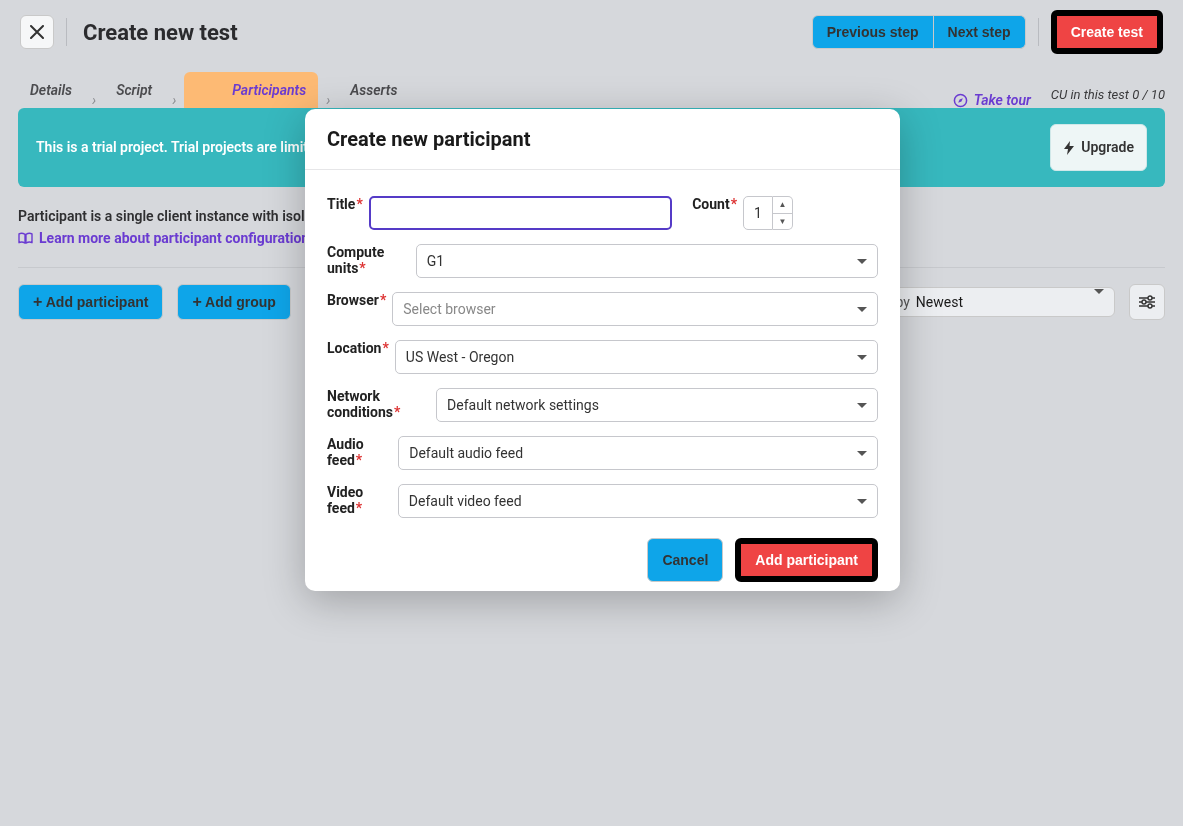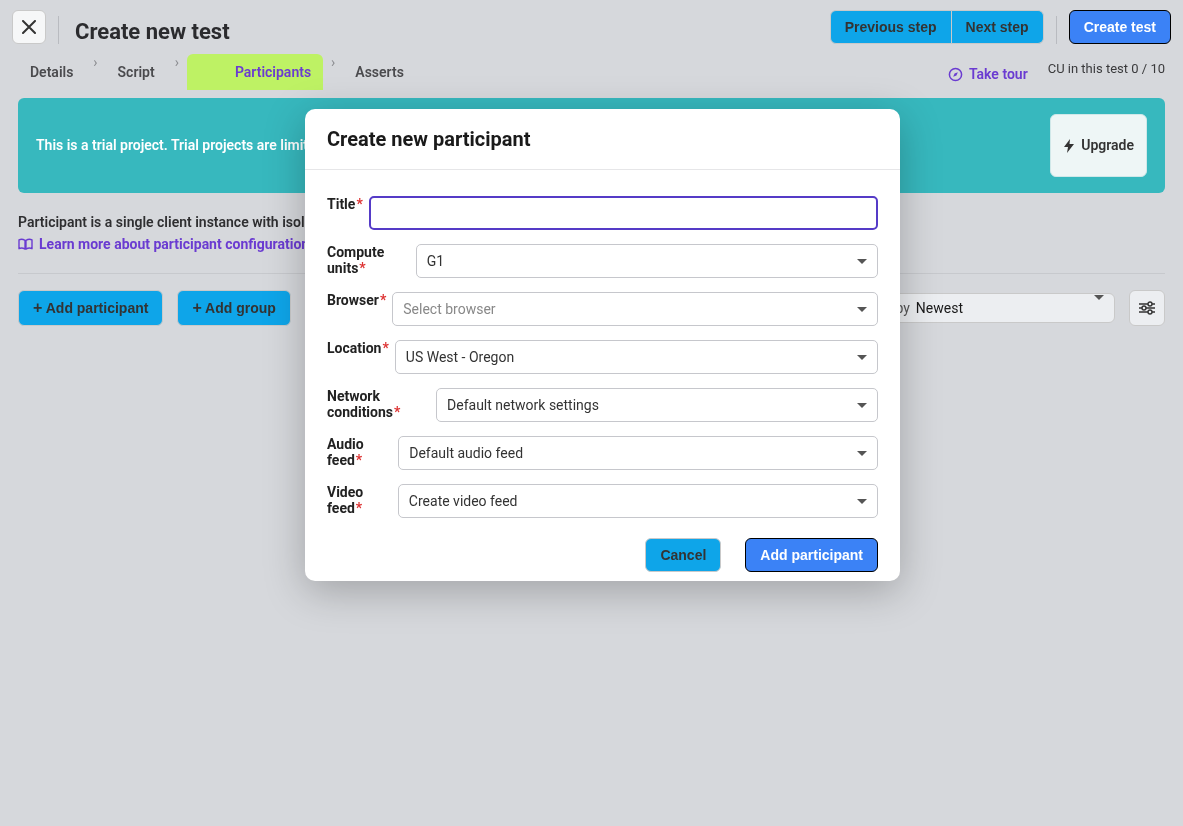--- a/index.html
+++ b/index.html
@@ -8,22 +8,22 @@
   background: #d6d8dc;
   width: 1183px;
   height: 826px;
   overflow: hidden;
   position: relative;
   color: #1a1a1a;
   font-size: 14px;
 }
 .header {
   display: flex;
-  align-items: flex-end;
-  padding: 10px 12px;
+  align-items: center;
+  padding: 10px 20px;
   gap: 12px;
 }
 .close-btn {
   width: 34px; height: 34px;
   background: #f6f7f8;
   border: 1px solid #c9c9c9;
   border-radius: 6px;
   display: flex; align-items: center; justify-content: center;
   cursor: pointer;
 }
@@ -37,40 +37,41 @@
   padding: 8px 14px;
   font-size: 14px;
   font-weight: 600;
   color: #333;
   cursor: pointer;
 }
 .btn-group { display: flex; }
 .btn-group .btn:first-child { border-top-right-radius: 0; border-bottom-right-radius: 0; }
 .btn-group .btn:last-child { border-top-left-radius: 0; border-bottom-left-radius: 0; border-left: 0; }
 .btn-primary {
-  background: #3b82f6;
-  border: 1px solid #000000;
+  background: #ef4444;
+  border: 6px solid #000000;
   color: #fff;
 }
 .tabs-row {
   display: flex;
-  align-items: flex-start;
+  align-items: flex-end;
   padding: 0 18px;
   gap: 6px;
   height: 44px;
+  font-style: italic;
 }
 .tab {
   padding: 10px 12px;
   font-weight: 600;
   color: #4b4b4e;
   cursor: pointer;
   border-radius: 6px 6px 0 0;
 }
 .tab.active {
-  background: #bef264;
+  background: #fdba74;
   color: #6a3bd1;
   padding-left: 48px;
 }
 .chev { color: #8b8c90; font-size: 14px; padding: 0 2px;}
 .tabs-right { margin-left: auto; display: flex; align-items: center; gap: 20px; }
 .take-tour {
   color: #6a3bd1;
   font-weight: 600;
   display: flex; align-items: center; gap: 6px;
   cursor: pointer;
@@ -89,21 +90,21 @@
   align-items: center;
   gap: 12px;
   font-weight: 600;
   line-height: 1.5;
 }
 .trial-banner .msg { flex: 1; }
 .upgrade-btn {
   background: #eef6f6;
   border: 1px solid #d0e8e9;
   border-radius: 6px;
-  padding: 20px 12px;
+  padding: 12px 12px;
   font-weight: 600;
   color: #333;
   display: flex; align-items: center; gap: 6px;
   cursor: pointer;
 }
 .desc {
   margin-top: 18px;
   font-weight: 600;
   color: #2f2f31;
   line-height: 1.6;
@@ -200,21 +201,21 @@
   flex: 1;
   display: flex; align-items: center; justify-content: center;
   font-size: 8px;
   cursor: pointer;
   color: #555;
 }
 .spin-controls div:first-child { border-bottom: 1px solid #c6c7cc;}
 .modal-footer {
   display: flex;
   justify-content: flex-end;
-  gap: 24px;
+  gap: 12px;
   padding: 20px 22px 0 22px;
 }
 .caret-down {
   width: 0; height: 0;
   border-left: 5px solid transparent;
   border-right: 5px solid transparent;
   border-top: 5px solid #555;
 }
 svg { display: block; }
 </style>
@@ -313,20 +314,30 @@
 <div class="overlay">
   <div class="modal">
     <div class="modal-header">Create new participant</div>
     <div class="modal-body">
 
       <div class="form-row">
         <div class="form-group" style="flex:1.3">
           <div class="form-label"><span>Title</span><span class="req">*</span></div>
           <div class="input focused"></div>
         </div>
+        <div class="form-group" style="flex:0.7">
+          <div class="form-label"><span>Count</span><span class="req">*</span></div>
+          <div class="spinner">
+            <div class="input">1</div>
+            <div class="spin-controls">
+              <div>▲</div>
+              <div>▼</div>
+            </div>
+          </div>
+        </div>
       </div>
 
       <div class="form-row">
         <div class="form-group">
           <div class="form-label"><span>Compute units</span><span class="req">*</span></div>
           <div class="select">
             <span>G1</span>
             <span class="caret-down"></span>
           </div>
         </div>
@@ -369,21 +380,21 @@
             <span>Default audio feed</span>
             <span class="caret-down"></span>
           </div>
         </div>
       </div>
 
       <div class="form-row">
         <div class="form-group">
           <div class="form-label"><span>Video feed</span><span class="req">*</span></div>
           <div class="select">
-            <span>Create video feed</span>
+            <span>Default video feed</span>
             <span class="caret-down"></span>
           </div>
         </div>
       </div>
 
     </div>
     <div class="modal-footer">
       <button class="btn">Cancel</button>
       <button class="btn btn-primary">Add participant</button>
     </div>

